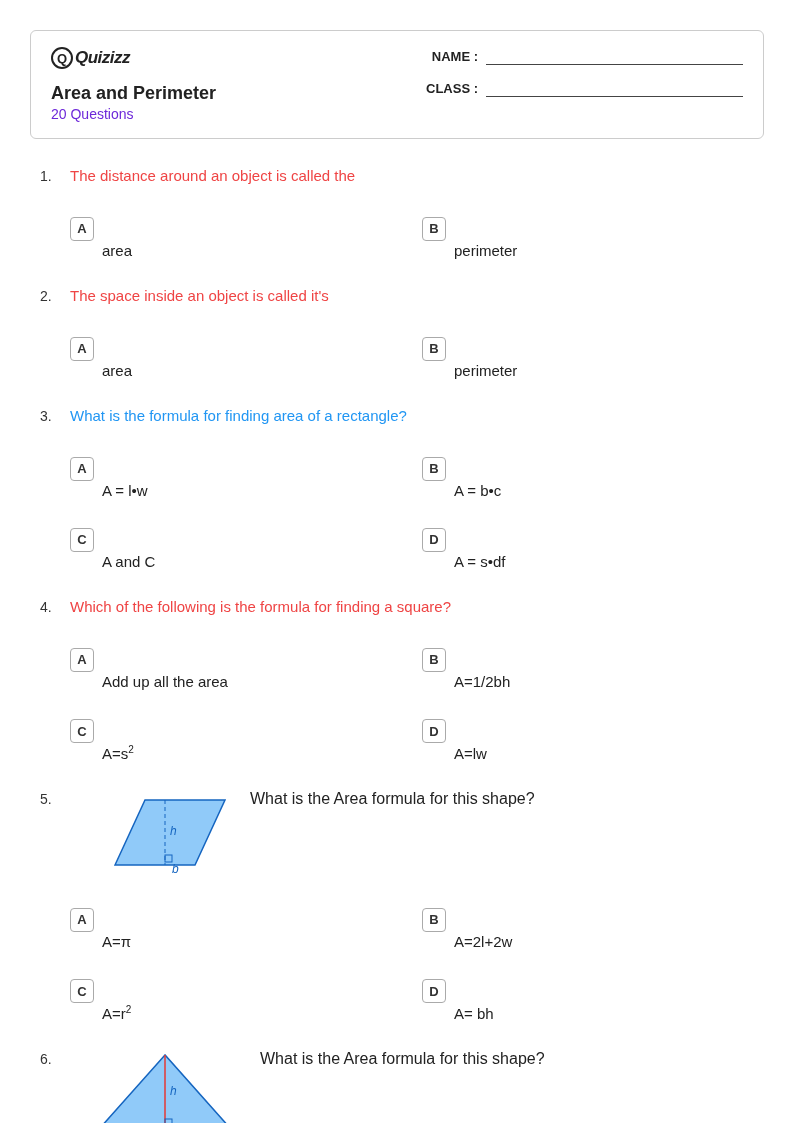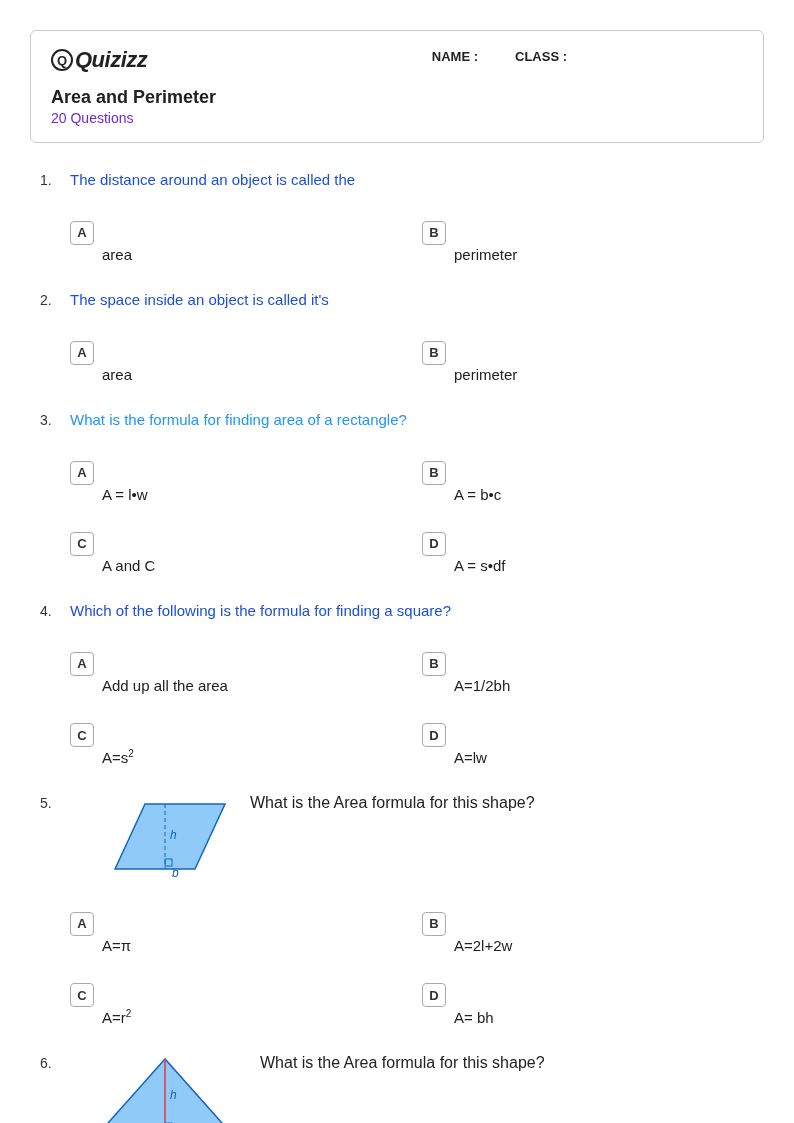--- a/index.html
+++ b/index.html
@@ -42,38 +42,39 @@
       display: flex;
       align-items: center;
       justify-content: center;
       font-weight: 900;
       font-size: 13px;
       color: #222;
       margin-right: 2px;
     }
     .logo-text {
       font-weight: 700;
-      font-size: 22px;
+      font-size: 17px;
       letter-spacing: -0.5px;
       color: #222;
       font-style: italic;
     }
     .quiz-title {
       font-size: 18px;
       font-weight: 600;
       color: #222;
     }
     .quiz-questions {
       font-size: 14px;
       color: #6d28d9;
       margin-top: 2px;
     }
     .header-right {
       display: flex;
-      gap: 26px;
+      flex-direction: column;
+      gap: 14px;
       min-width: 320px;
     }
     .field-row {
       display: flex;
       align-items: center;
       gap: 8px;
     }
     .field-label {
       font-size: 13px;
       font-weight: 600;
@@ -99,21 +100,21 @@
       margin-bottom: 14px;
     }
     .question-num {
       font-size: 14px;
       color: #333;
       min-width: 30px;
       padding-top: 1px;
     }
     .question-text {
       font-size: 15px;
-      color: #1d4ed8;
+      color: #ef4444;
       flex: 1;
     }
     .question-text.blue {
       color: #2196F3;
     }
     
     .options-grid {
       display: grid;
       grid-template-columns: 1fr 1fr;
       gap: 10px 20px;

